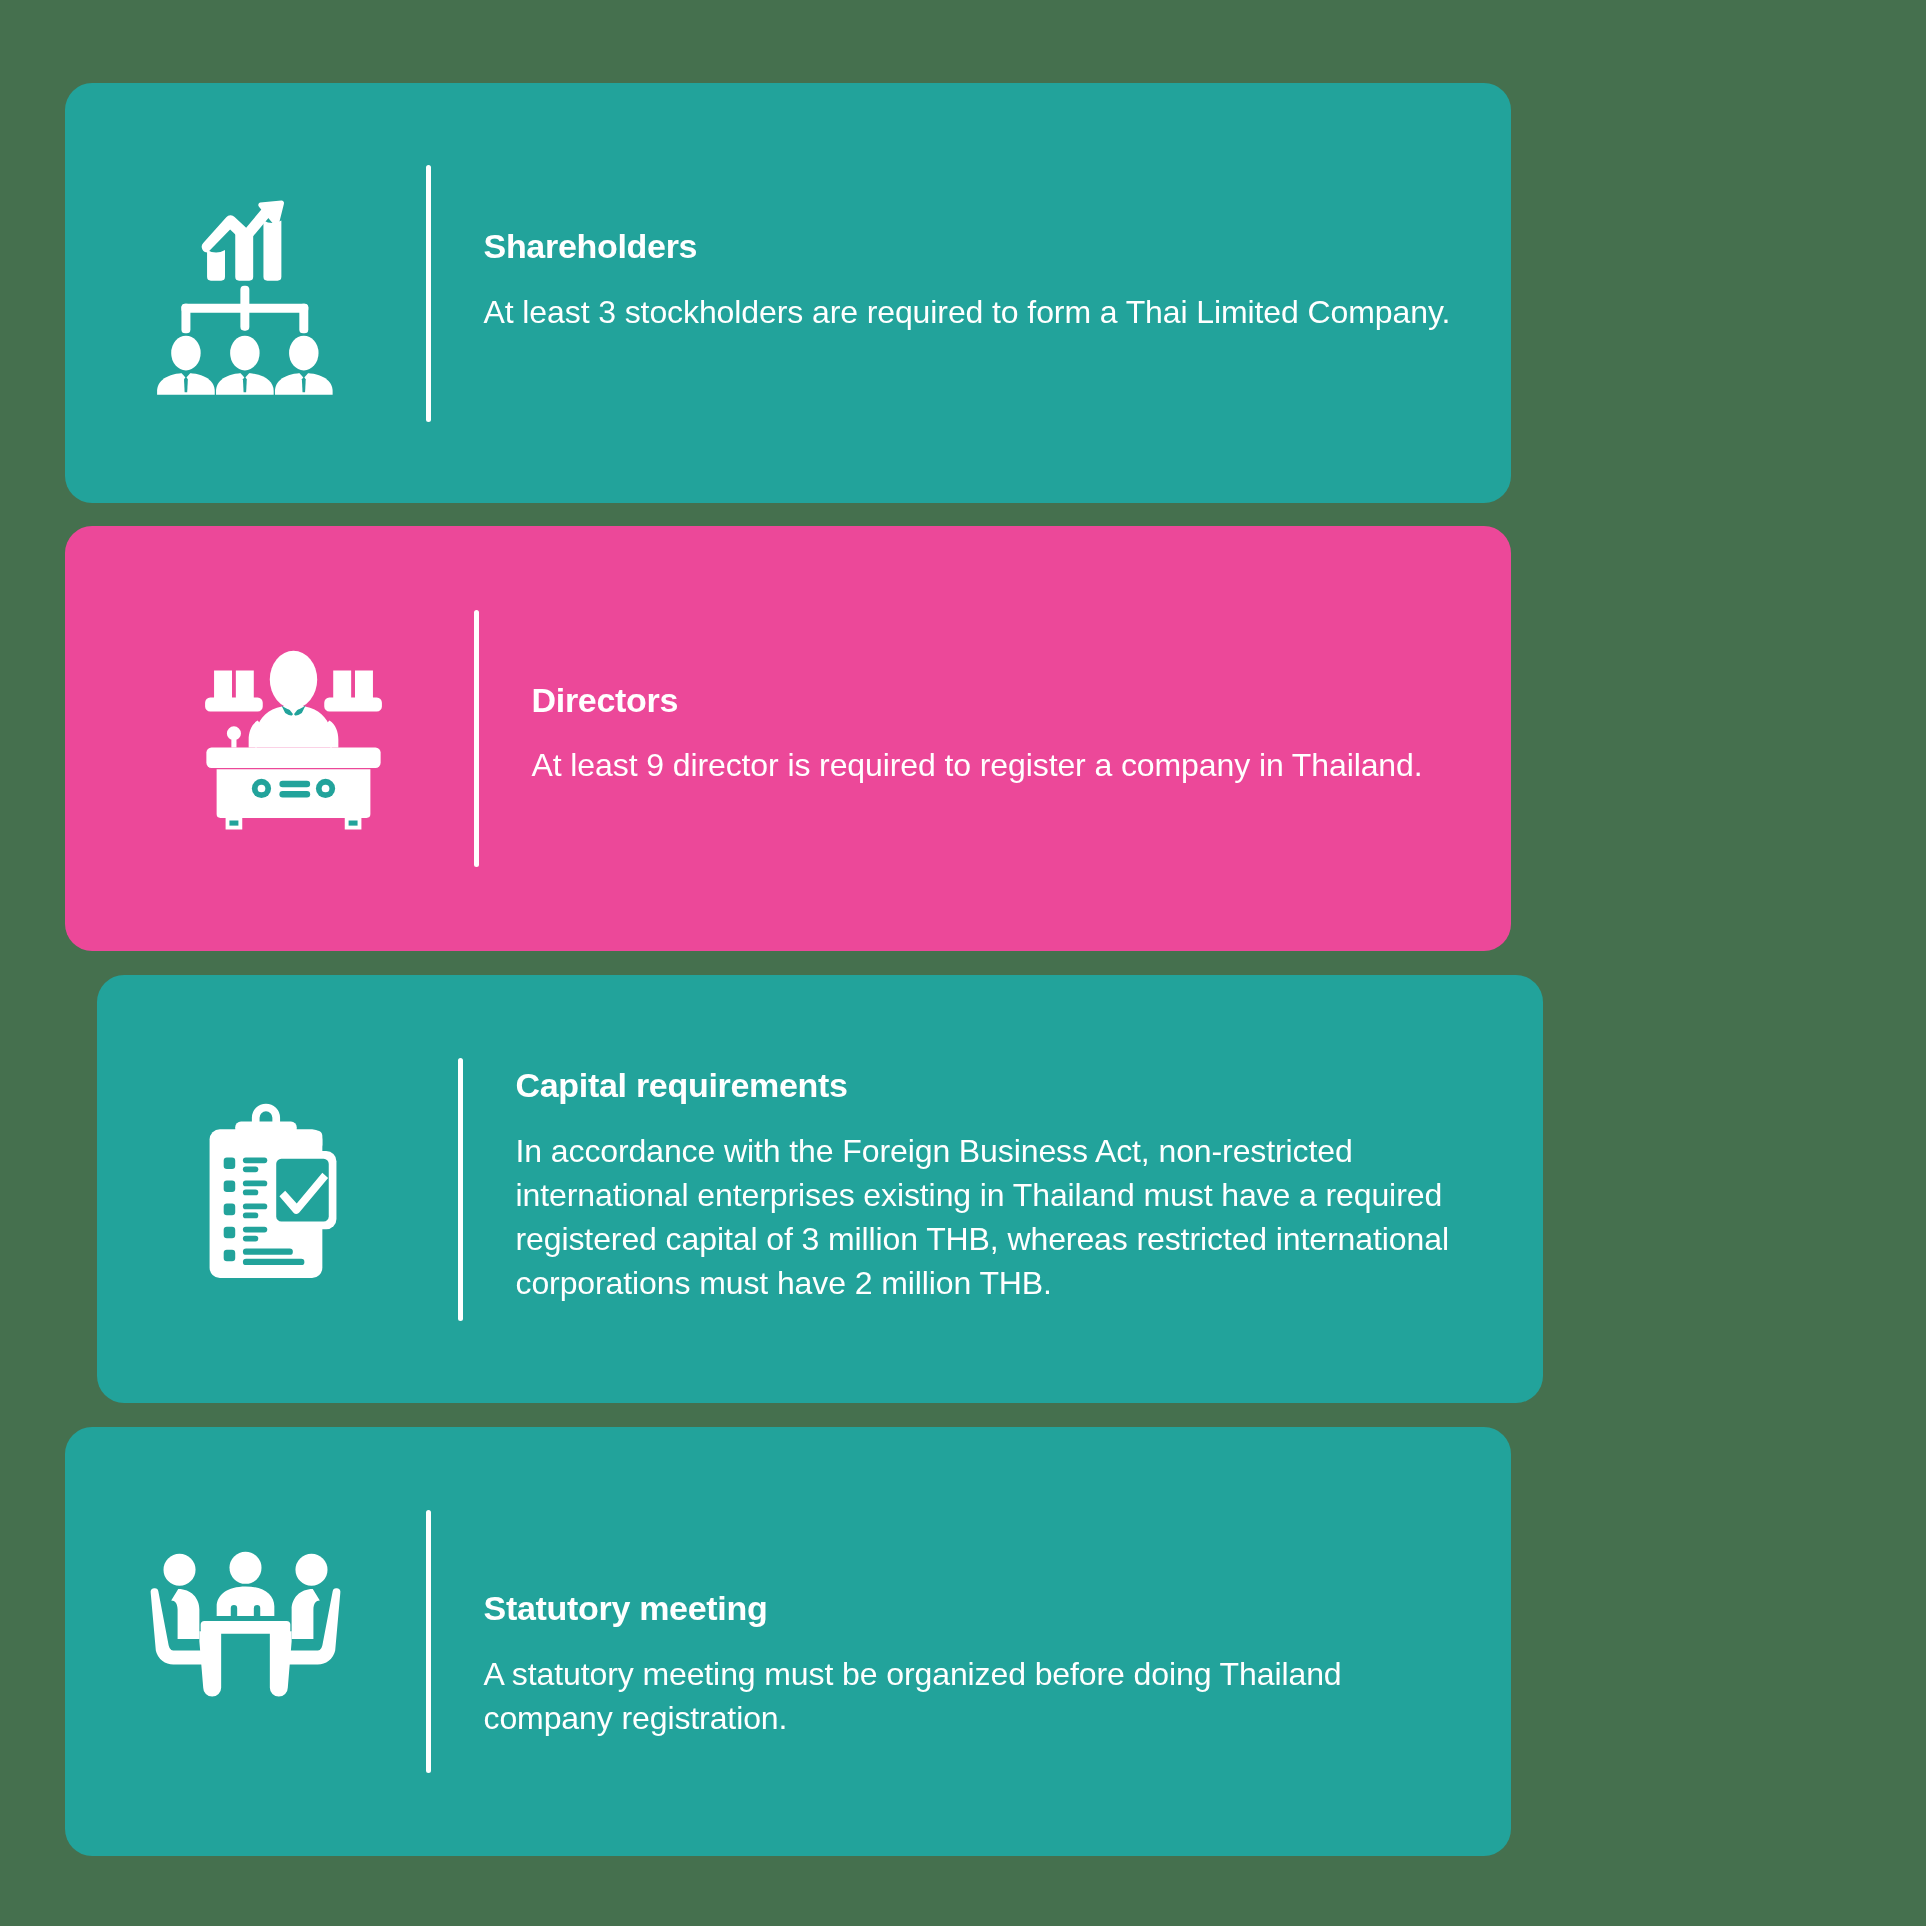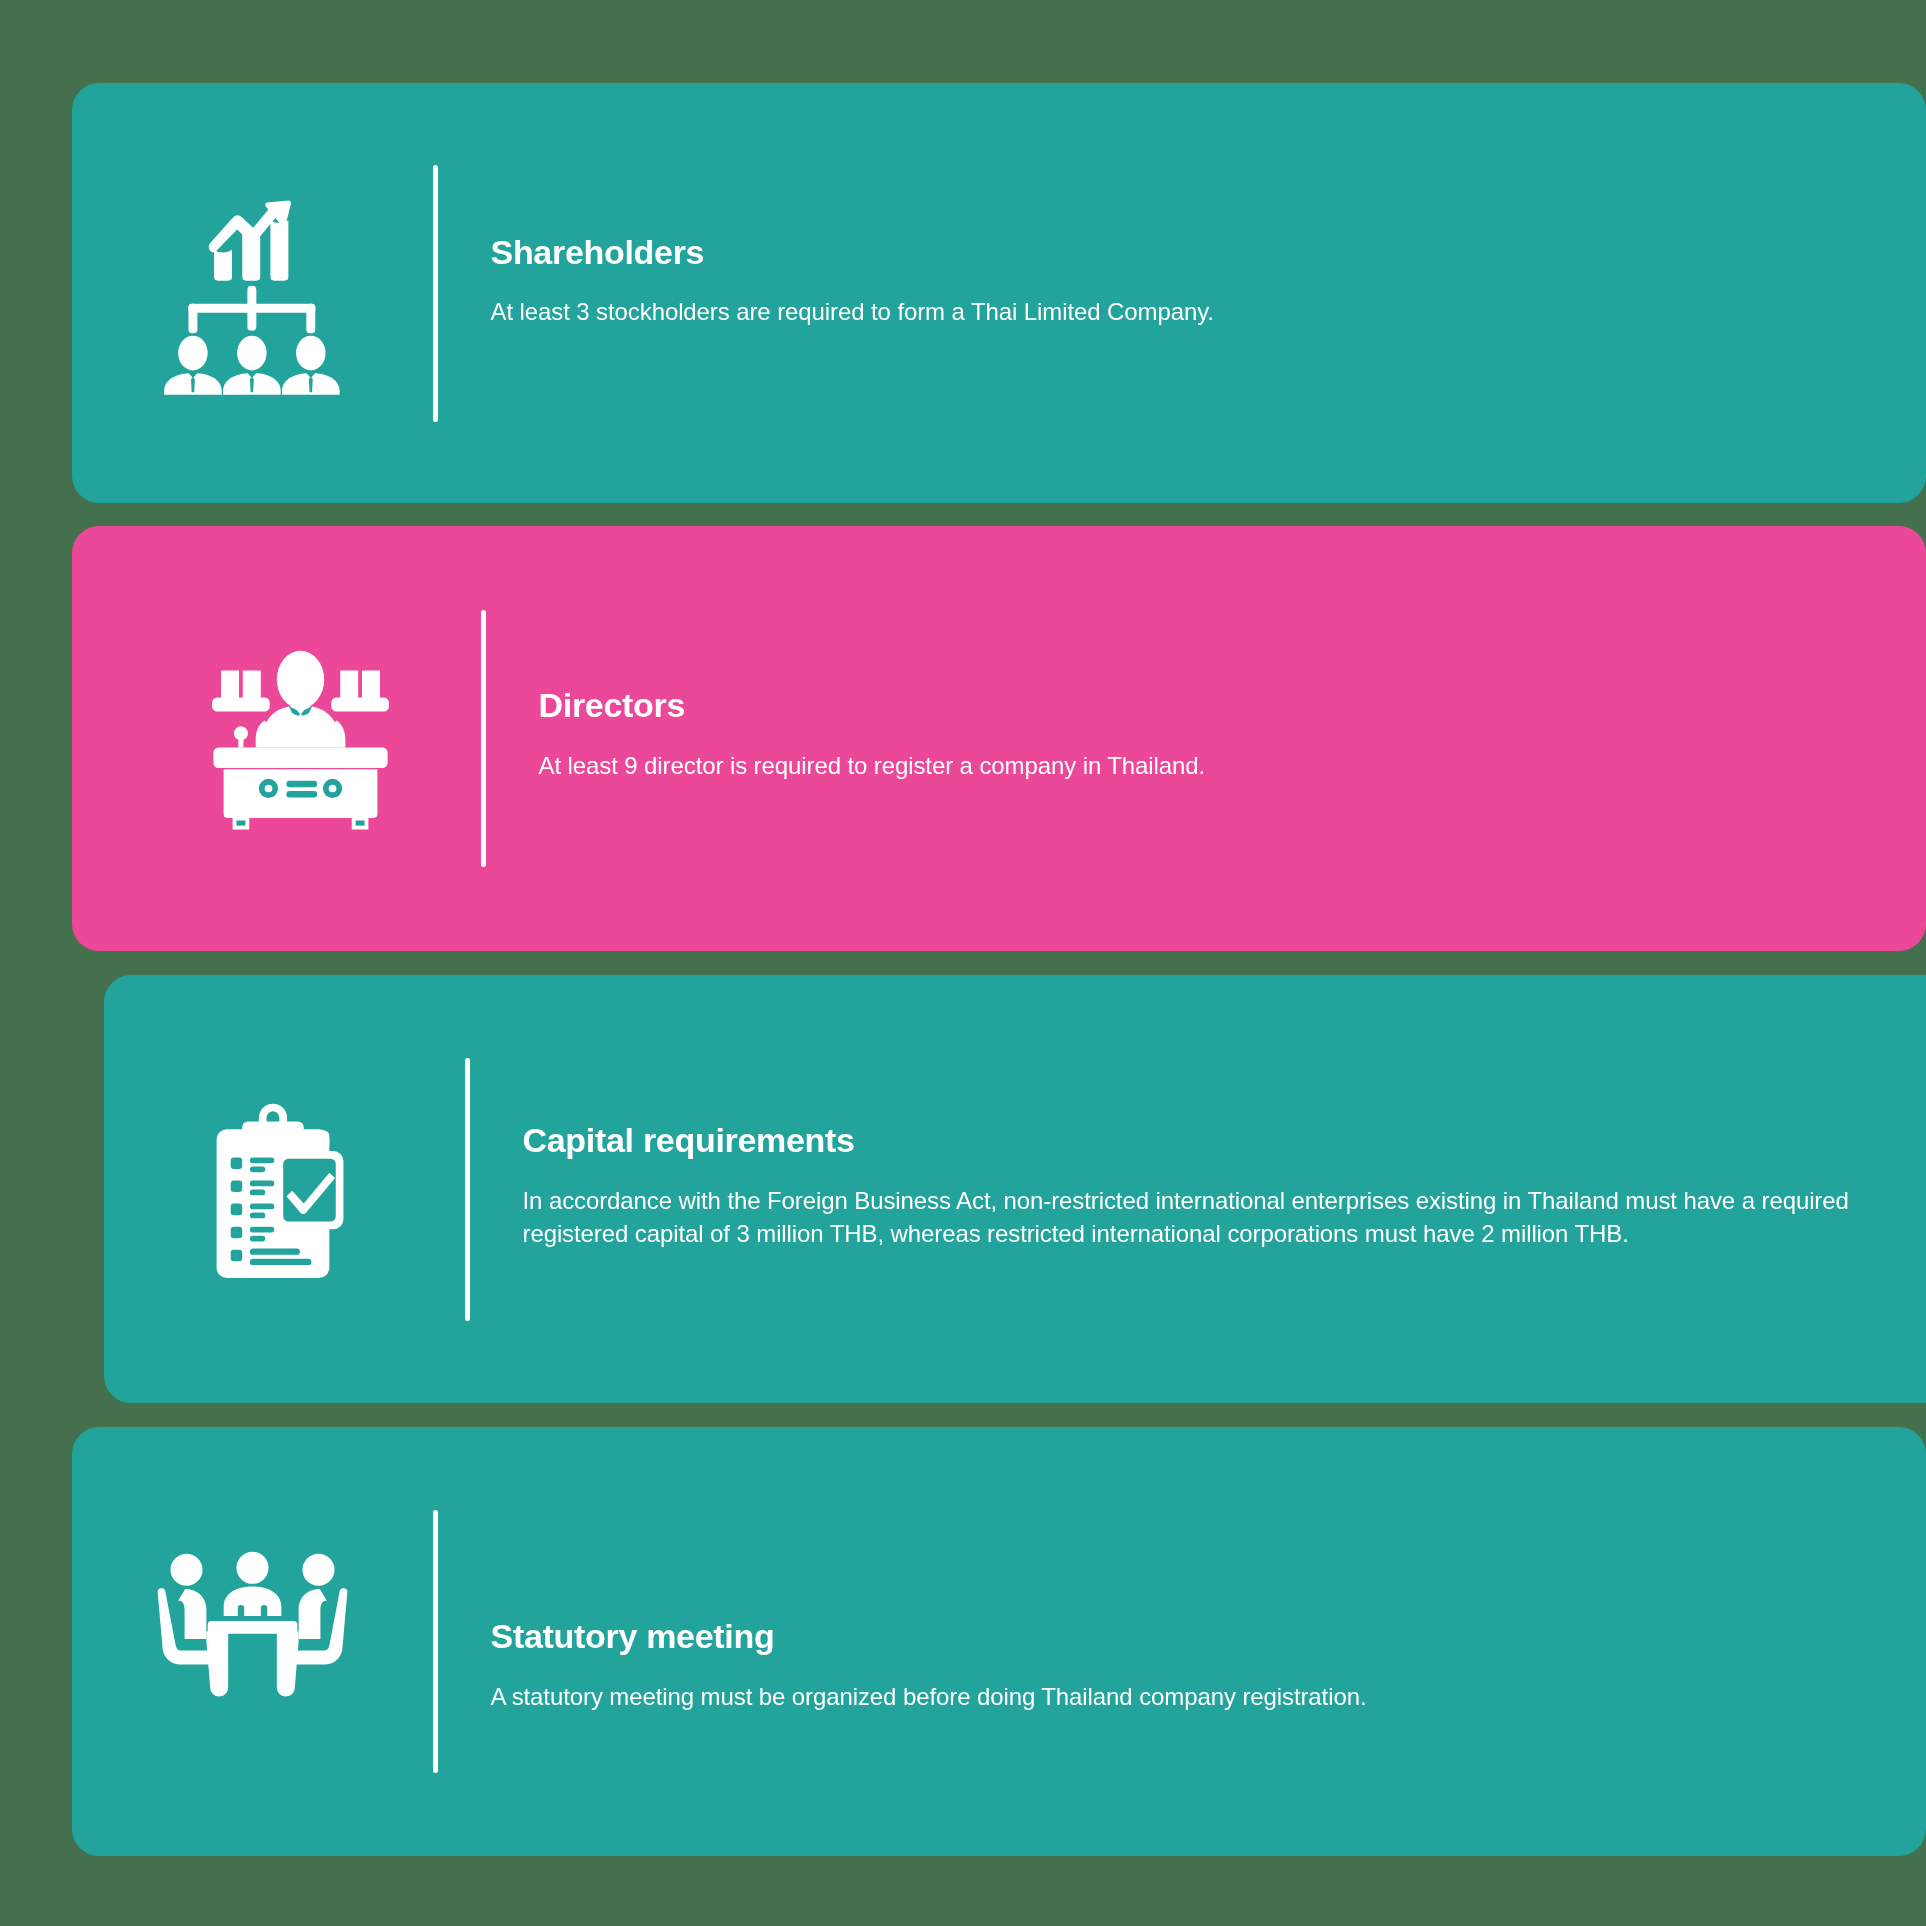--- a/index.html
+++ b/index.html
@@ -19,22 +19,22 @@
   .board {
     position: absolute;
     left: 65px;
     top: 0;
     width: 1798px;
     height: 1926px;
   }
 
   .card {
     position: absolute;
-    left: 7px;
-    width: 1854px;
+    left: 0;
+    width: 1446px;
     background: #22a39b;
     border-radius: 27px;
     box-sizing: border-box;
     display: flex;
     flex-direction: row;
     align-items: center;
   }
 
   .card-1 { top: 83px;  height: 420px; }
   .card-2 { top: 526px;  height: 425px; }
@@ -80,21 +80,21 @@
     color: #ffffff;
     font-size: 34px;
     font-weight: bold;
     letter-spacing: -0.3px;
     line-height: 1.1;
     margin: 0 0 24.4px 0;
   }
 
   .card-body {
     color: #ffffff;
-    font-size: 24px;
+    font-size: 32px;
     font-weight: normal;
     line-height: 1.38;
     margin: 0;
     letter-spacing: -0.1px;
   }
 
   
   .card-1 .text-col { transform: translateY(-11.6px); }
   .card-2 .text-col { transform: translateY(-3.9px); }
   .card-3 .text-col { transform: translateY(-2.6px); }

